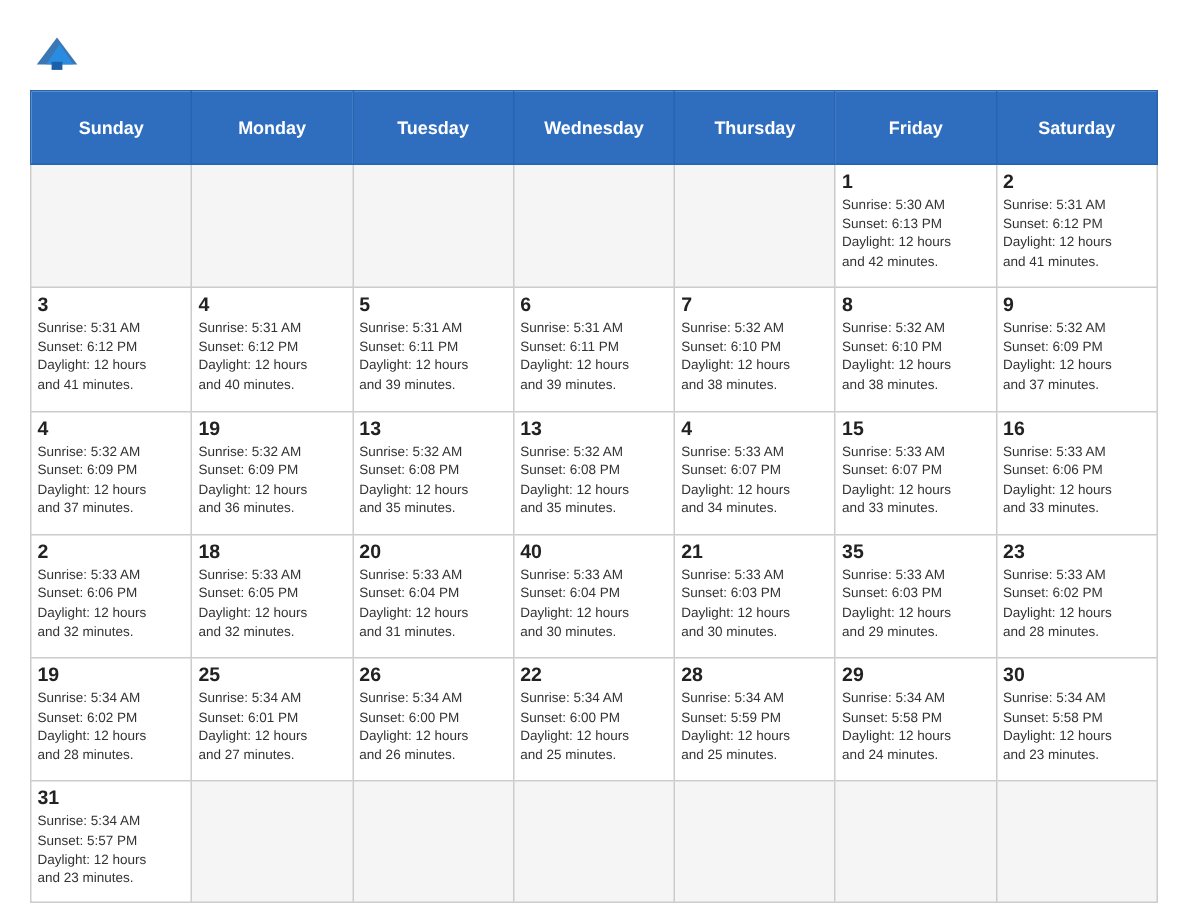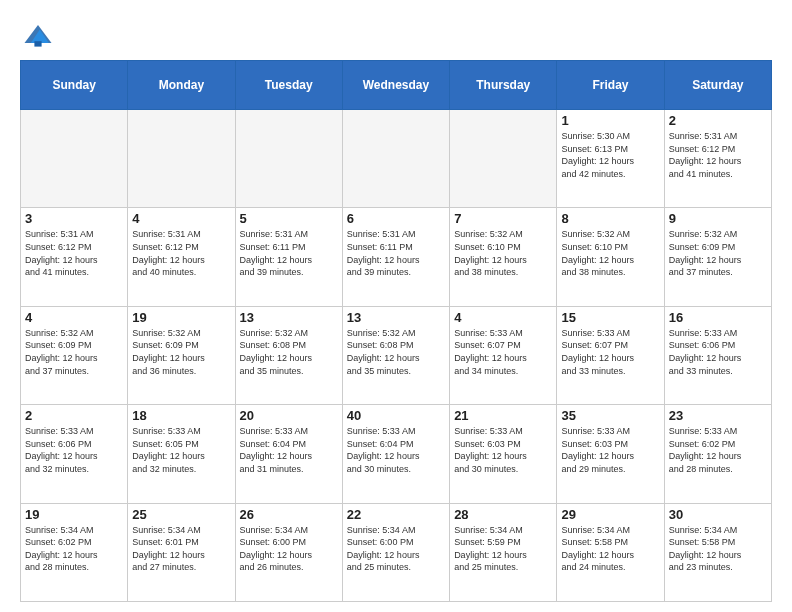--- a/index.html
+++ b/index.html
@@ -350,15 +350,30 @@
 and 24 minutes.</div>
           </td>
           <td>
             <div class="day-num">30</div>
             <div class="day-info" style="white-space: pre-line;">Sunrise: 5:34 AM
 Sunset: 5:58 PM
 Daylight: 12 hours
 and 23 minutes.</div>
           </td>
         </tr>
+        <tr class="row-last">
+          <td>
+            <div class="day-num">31</div>
+            <div class="day-info" style="white-space: pre-line;">Sunrise: 5:34 AM
+Sunset: 5:57 PM
+Daylight: 12 hours
+and 23 minutes.</div>
+          </td>
+          <td class="cell-empty"></td>
+          <td class="cell-empty"></td>
+          <td class="cell-empty"></td>
+          <td class="cell-empty"></td>
+          <td class="cell-empty"></td>
+          <td class="cell-empty"></td>
+        </tr>
       </tbody>
   </table>
 </div>
 
 </body></html>

